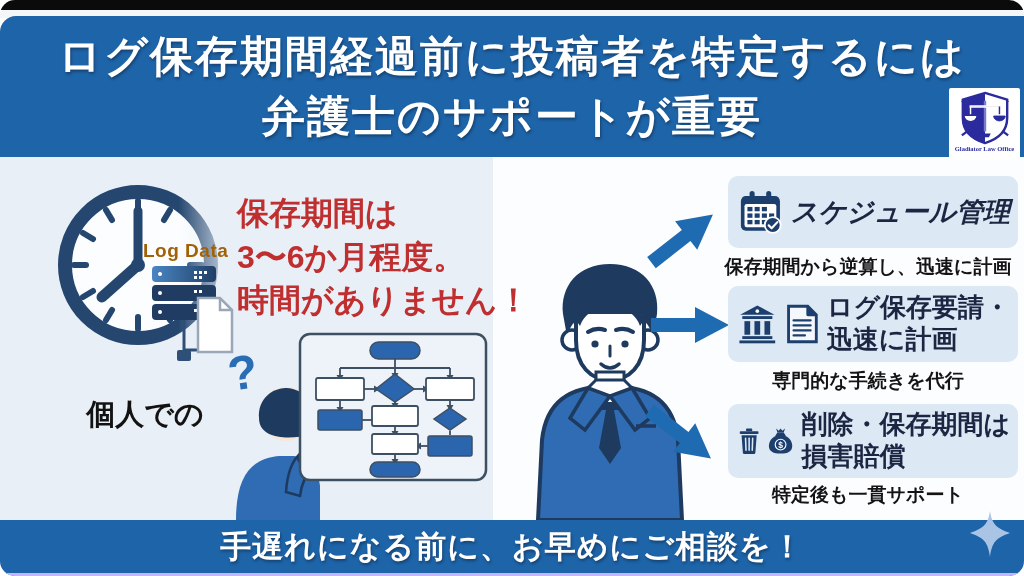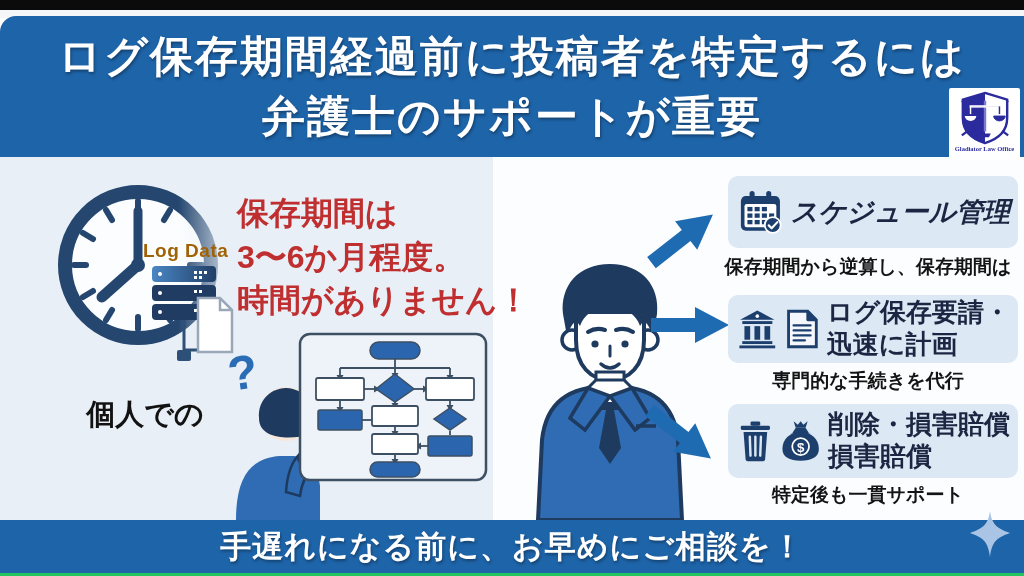--- a/index.html
+++ b/index.html
@@ -1,18 +1,18 @@
 <!DOCTYPE html>
 <html><head>
 <meta charset="utf-8">
 <style>
   html,body{margin:0;padding:0;background:#ffffff;}
   *{box-sizing:border-box;}
   body{font-family:"Liberation Sans","DejaVu Sans",sans-serif;}
-  #stage{position:relative;width:1024px;height:576px;overflow:hidden;background:#ffffff;}
+  #stage{position:relative;width:1024px;height:576px;overflow:hidden;background:#ffffff;border-radius:15px;}
 
   .letterbox-top{position:absolute;left:0;top:0;width:1024px;height:10px;background:#0b0b0b;}
   .white-strip{position:absolute;left:0;top:10px;width:1024px;height:8px;background:#f4f6f8;}
 
   .header-bar{position:absolute;left:0;top:16px;width:1024px;height:141px;background:#1e64a9;
     border-top-left-radius:16px;display:flex;flex-direction:column;align-items:center;justify-content:center;}
   .header-bar .t1,.header-bar .t2{color:#ffffff;font-weight:bold;font-size:43px;letter-spacing:2px;
     line-height:1.38;text-shadow:1px 2px 3px rgba(0,0,0,0.35);white-space:nowrap;}
 
   .logo-box{position:absolute;left:949px;top:88px;width:71px;height:72px;background:#ffffff;border-radius:2px;
@@ -25,31 +25,31 @@
   .abs{position:absolute;}
 
   .log-label{left:143px;top:83px;font-size:19px;font-weight:bold;color:#a16207;letter-spacing:0.5px;}
   .warning{left:237px;top:35px;width:280px;color:#bf2f2f;font-weight:bold;font-size:32px;line-height:1.36;white-space:nowrap;}
   .difficulty{left:35px;top:225px;width:220px;text-align:center;color:#121212;font-weight:bold;font-size:29px;line-height:1.42;white-space:nowrap;margin-top:12px;}
   .question{left:228px;top:188px;color:#2a6db5;font-weight:bold;font-size:48px;transform:rotate(-8deg);}
 
   .card{position:absolute;left:728px;width:290px;background:#dce8f4;border-radius:10px;
     display:flex;align-items:center;gap:8px;padding:0 8px 0 10px;}
   .card1{top:19px;height:72px;font-style:italic;}
-  .card2{top:138px;height:68px;}
+  .card2{top:129px;height:76px;}
   .card3{top:247px;height:74px;}
   .card-title{color:#1b2642;font-weight:bold;font-size:26px;line-height:1.22;white-space:nowrap;}
   .card1 .card-title{font-size:27px;}
   .caption{position:absolute;left:718px;width:300px;text-align:center;color:#141414;font-weight:bold;font-size:19px;white-space:nowrap;}
   .cap1{top:97px;}
   .cap2{top:211px;}
   .cap3{top:325px;}
 
   .footer-bar{position:absolute;left:0;top:520px;width:1024px;height:56px;background:#1e64a9;
-    border-bottom:3px solid #22c55e;display:flex;align-items:center;justify-content:center;}
+    border-bottom:3px solid #c4b5fd;display:flex;align-items:center;justify-content:center;}
   .footer-bar .msg{color:#ffffff;font-weight:bold;font-size:31px;letter-spacing:1px;
     text-shadow:1px 2px 3px rgba(0,0,0,0.35);white-space:nowrap;}
 
   .sparkle{position:absolute;left:968px;top:510px;z-index:6;}
   svg{display:block;}
 </style>
 </head>
 <body>
 
 <div id="stage">
@@ -265,21 +265,21 @@
             <rect x="33" y="42" width="7" height="6"></rect>
         </g>
         <circle cx="48" cy="49" r="11" fill="#1c3f6e" stroke="#ffffff" stroke-width="2.5"></circle>
         <path d="M42.5,49.5 l4,4 l8,-8.5" fill="none" stroke="#ffffff" stroke-width="3" stroke-linecap="round" stroke-linejoin="round"></path>
       </svg>
       <div class="card-title">
         <div>スケジュール管理</div>
         <div></div>
       </div>
     </div>
-    <div class="caption cap1">保存期間から逆算し、保存期間は</div>
+    <div class="caption cap1">保存期間から逆算し、迅速に計画</div>
 
     <div class="card card2">
       <svg width="52" height="54" viewBox="0 0 54 56">
         <g fill="#1c3f6e">
           <path d="M27,2 L51,15 H3 Z"></path>
           <circle cx="27" cy="10" r="2.5" fill="#ffffff"></circle>
           <rect x="6" y="17" width="42" height="4"></rect>
           <rect x="9" y="24" width="8" height="19"></rect>
           <rect x="23" y="24" width="8" height="19"></rect>
           <rect x="37" y="24" width="8" height="19"></rect>
@@ -319,21 +319,21 @@
         </g>
       </svg>
       <svg width="52" height="56" viewBox="0 0 56 60">
         <path d="M18,2 l6,5 4,-5 4,5 6,-5 -3,9 h-14 z" fill="#1c3f6e"></path>
         <path d="M21,11 h14 l5,8 h-24 z" fill="#1c3f6e"></path>
         <path d="M28,17 c16,0 26,11 26,24 c0,12 -10,17 -26,17 c-16,0 -26,-5 -26,-17 c0,-13 10,-24 26,-24 z" fill="#1c3f6e"></path>
         <circle cx="28" cy="38" r="12" fill="#1c3f6e" stroke="#ffffff" stroke-width="2.5"></circle>
         <text x="28" y="45" text-anchor="middle" font-size="19" font-weight="bold" fill="#ffffff" font-family="Liberation Sans, sans-serif">$</text>
       </svg>
       <div class="card-title">
-        <div>削除・損害賠償</div>
+        <div>削除・保存期間は</div>
         <div>損害賠償</div>
       </div>
     </div>
     <div class="caption cap3">特定後も一貫サポート</div>
   </div>
 
   <div class="footer-bar">
     <div class="msg">手遅れになる前に、お早めにご相談を！</div>
   </div>
 

